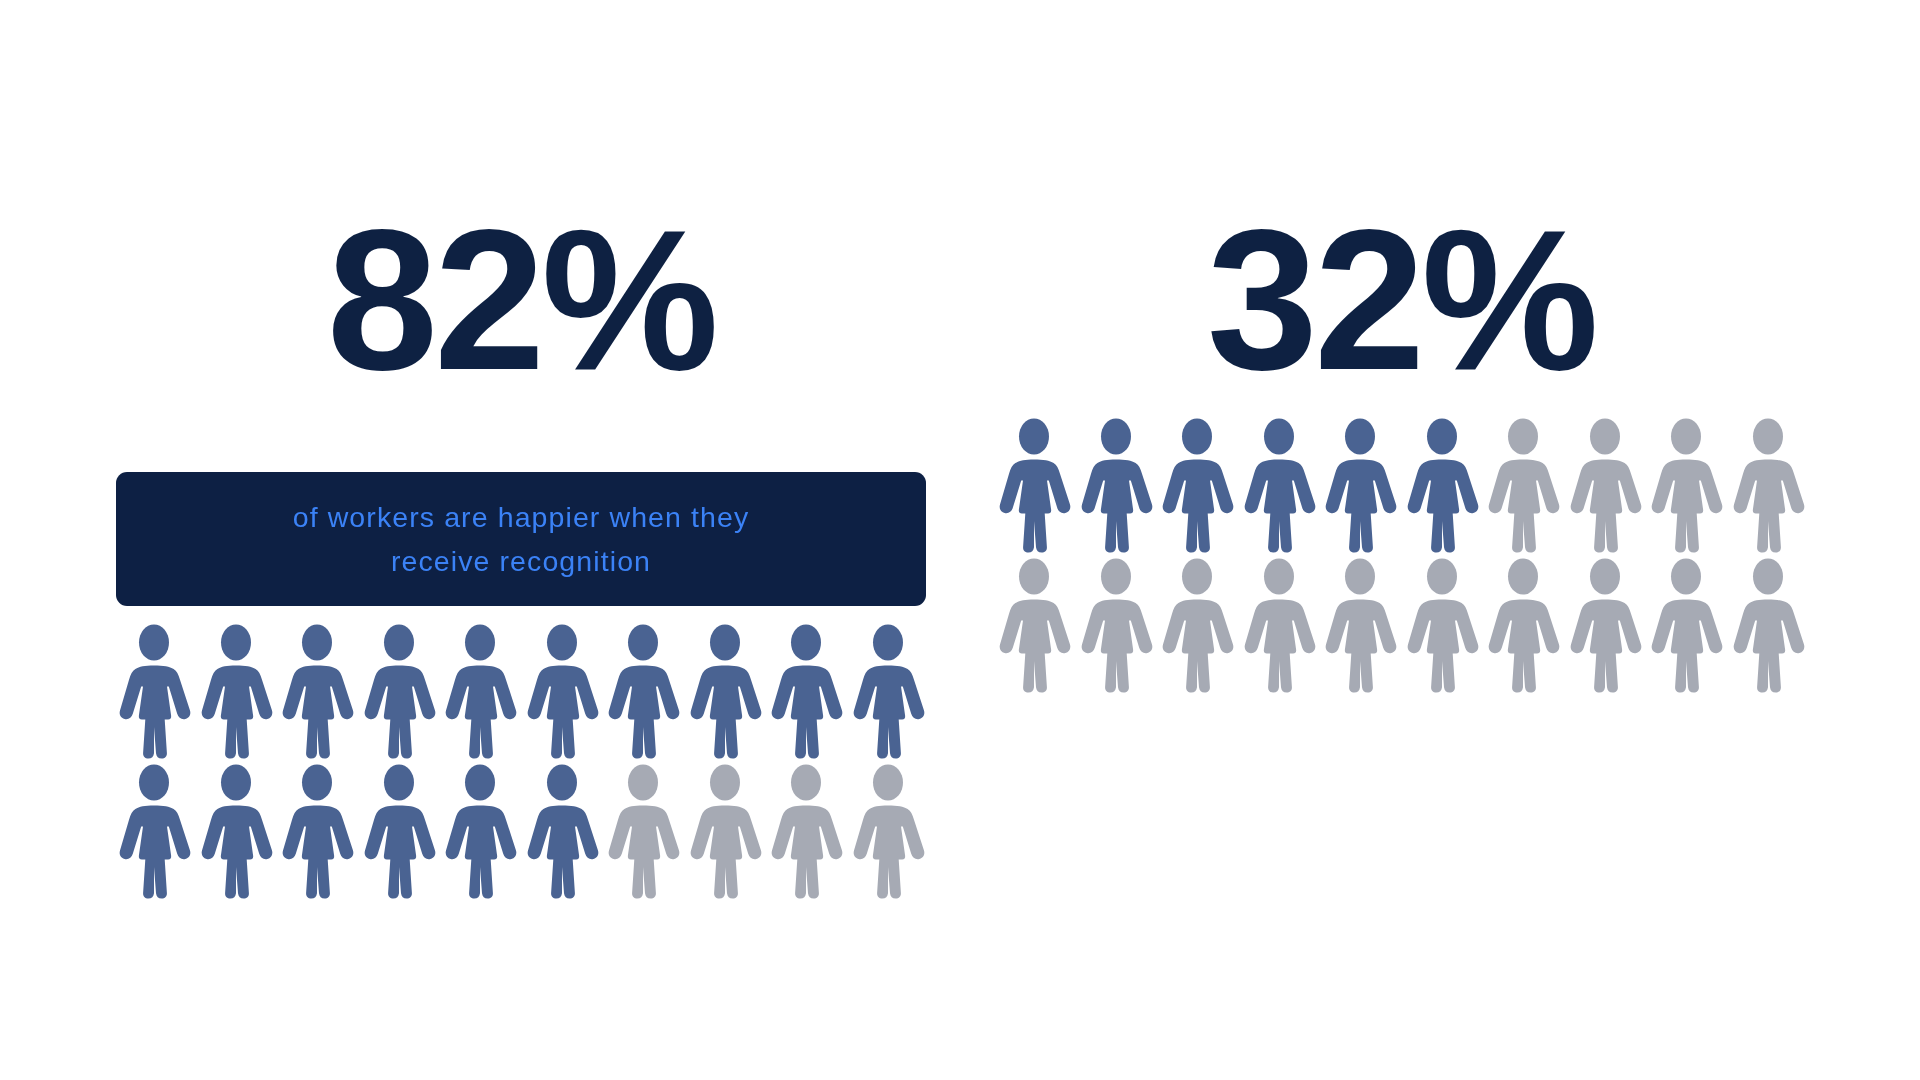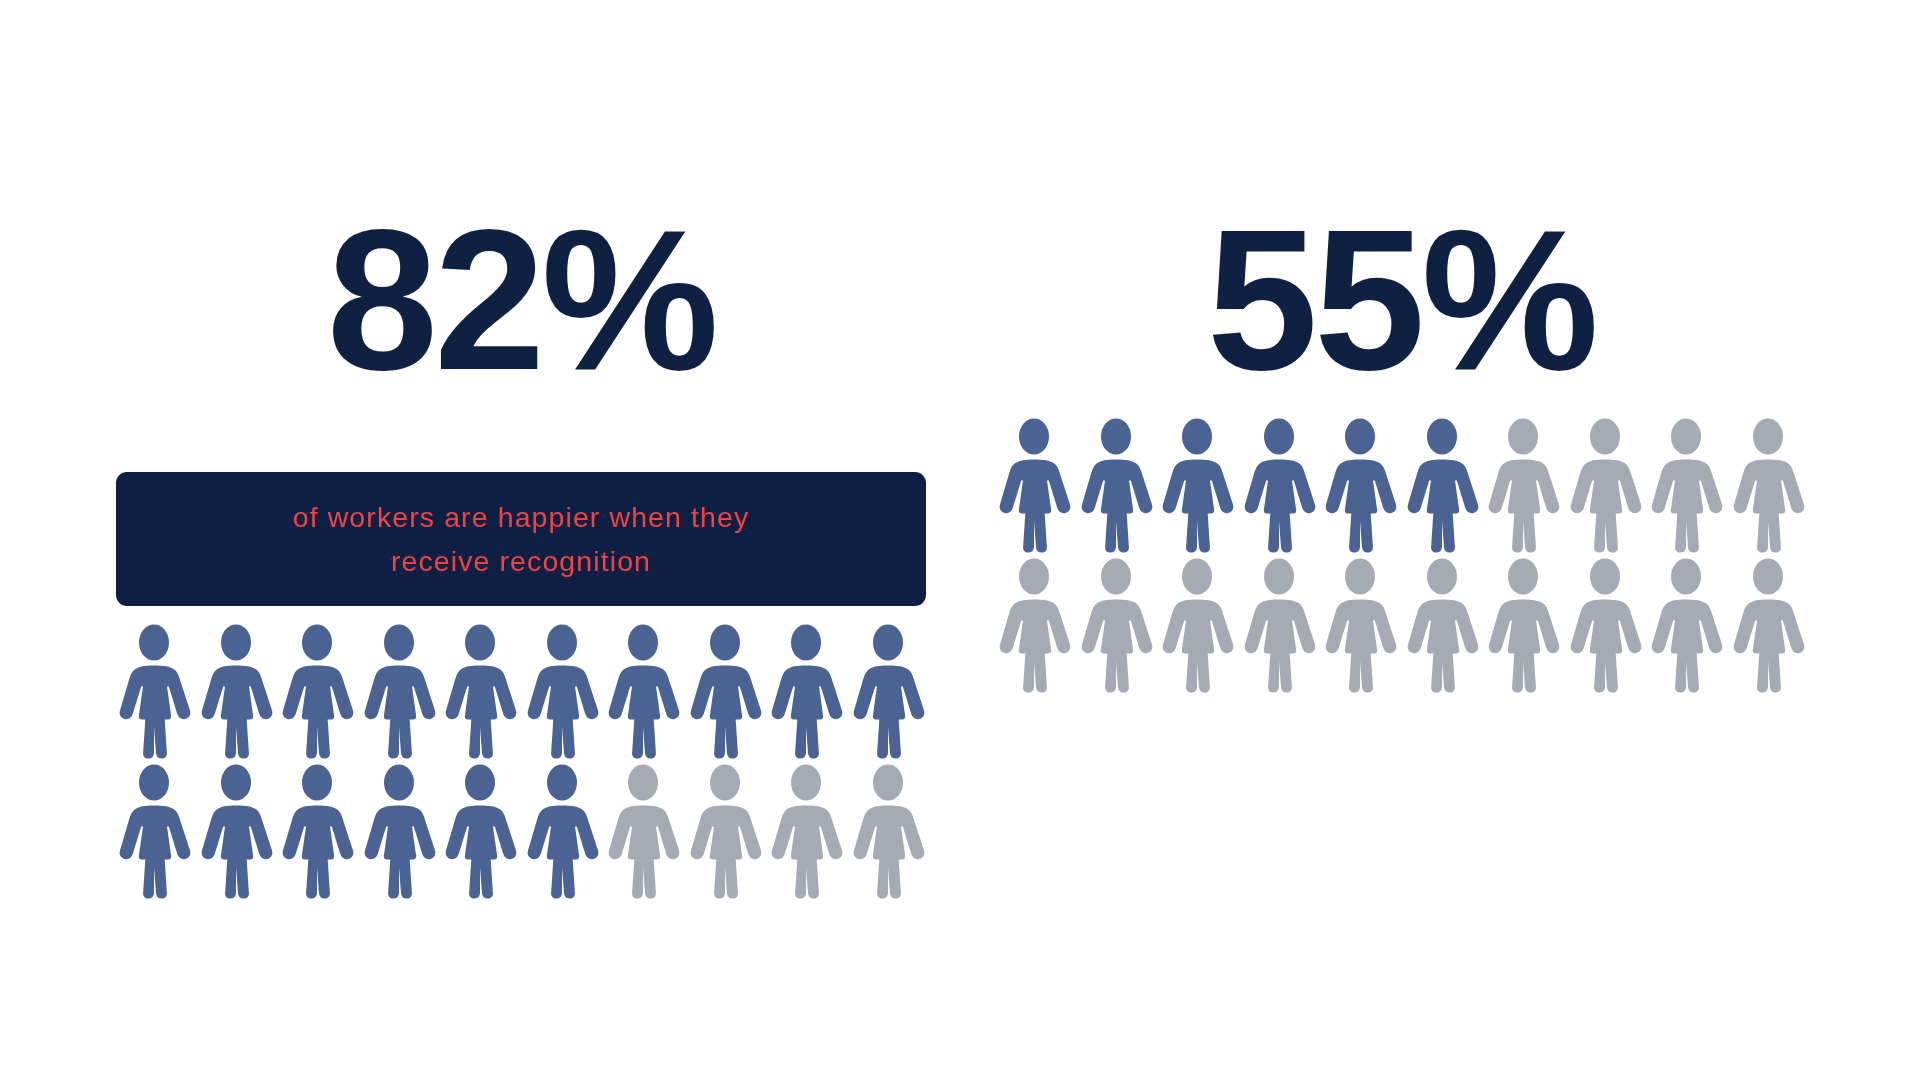--- a/index.html
+++ b/index.html
@@ -63,21 +63,21 @@
     background: #0d2044;
     border-radius: 11px;
     height: 134px;
     display: flex;
     align-items: center;
     justify-content: center;
     padding: 0 18px;
     box-sizing: border-box;
   }
   .caption-text {
-    color: #ef4444;
+    color: #3b82f6;
     font-family: "Liberation Sans", sans-serif;
     font-size: 28.5px;
     font-weight: 400;
     line-height: 1.55;
     letter-spacing: 1.1px;
     text-align: center;
     white-space: pre-line;
   }
 
   
@@ -237,21 +237,21 @@
               <svg viewBox="0 0 76 140" xmlns="http://www.w3.org/2000/svg" aria-hidden="true">
                 <ellipse cx="38" cy="20.5" rx="15" ry="18" fill="#a6aab4"></ellipse>
                 <path fill="#a6aab4" d="M38 43.5 c-9.3 0 -14.9 1.1 -18.6 3.6 c-3.2 2.2 -4.8 5.3 -6.3 10.3 L4.0 88.5 c-1.2 4.1 0.9 7.6 4.6 8.5 c3.7 0.9 7.0 -1.1 8.2 -5.2 L25.2 64.5 l1.8 0 l-4.1 29.0 c-0.4 2.6 0.7 4.0 3.0 4.0 l3.4 0 l-2.2 33.5 c-0.2 3.4 1.9 5.6 5.3 5.6 c3.3 0 5.2 -1.9 5.6 -5.3 L38 105.0 l2.0 26.3 c0.4 3.4 2.3 5.3 5.6 5.3 c3.4 0 5.5 -2.2 5.3 -5.6 l-2.2 -33.5 l3.4 0 c2.3 0 3.4 -1.4 3.0 -4.0 l-4.1 -29.0 l1.8 0 l8.4 27.3 c1.2 4.1 4.5 6.1 8.2 5.2 c3.7 -0.9 5.8 -4.4 4.6 -8.5 L63.9 57.4 c-1.5 -5.0 -3.1 -8.1 -6.3 -10.3 C53.9 44.6 47.3 43.5 38 43.5 Z"></path>
               </svg>
             </span>
           </div>
       </div>
     </div>
 
     <div class="panel panel-right">
-      <div class="stat-number">55%</div>
+      <div class="stat-number">32%</div>
 
 
       <div class="pictogram">
         <div class="picto-row">
             <span class="picto-figure">
               <svg viewBox="0 0 76 140" xmlns="http://www.w3.org/2000/svg" aria-hidden="true">
                 <ellipse cx="38" cy="20.5" rx="15" ry="18" fill="#4a6392"></ellipse>
                 <path fill="#4a6392" d="M38 43.5 c-9.3 0 -14.9 1.1 -18.6 3.6 c-3.2 2.2 -4.8 5.3 -6.3 10.3 L4.0 88.5 c-1.2 4.1 0.9 7.6 4.6 8.5 c3.7 0.9 7.0 -1.1 8.2 -5.2 L25.2 64.5 l1.8 0 l-4.1 29.0 c-0.4 2.6 0.7 4.0 3.0 4.0 l3.4 0 l-2.2 33.5 c-0.2 3.4 1.9 5.6 5.3 5.6 c3.3 0 5.2 -1.9 5.6 -5.3 L38 105.0 l2.0 26.3 c0.4 3.4 2.3 5.3 5.6 5.3 c3.4 0 5.5 -2.2 5.3 -5.6 l-2.2 -33.5 l3.4 0 c2.3 0 3.4 -1.4 3.0 -4.0 l-4.1 -29.0 l1.8 0 l8.4 27.3 c1.2 4.1 4.5 6.1 8.2 5.2 c3.7 -0.9 5.8 -4.4 4.6 -8.5 L63.9 57.4 c-1.5 -5.0 -3.1 -8.1 -6.3 -10.3 C53.9 44.6 47.3 43.5 38 43.5 Z"></path>
               </svg>
             </span>

